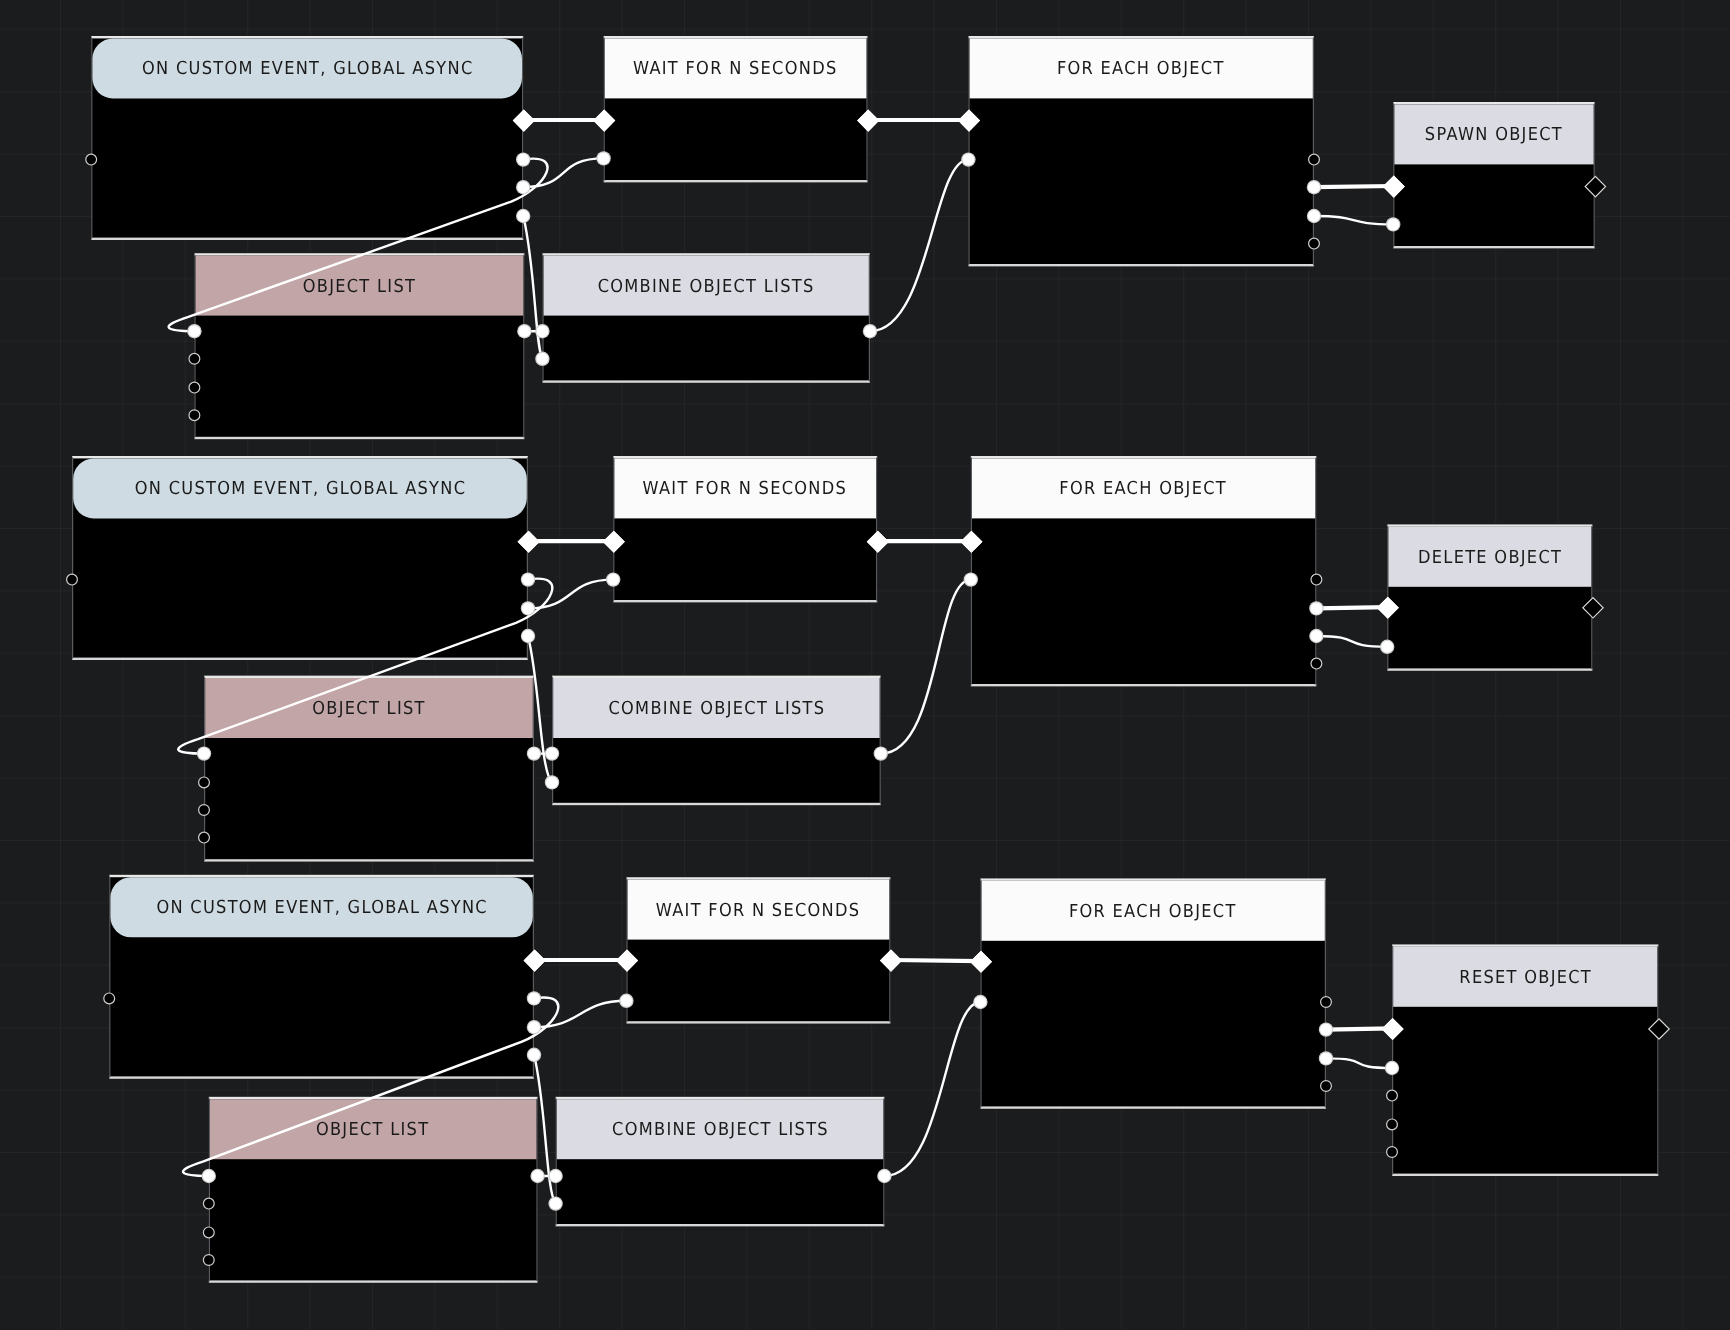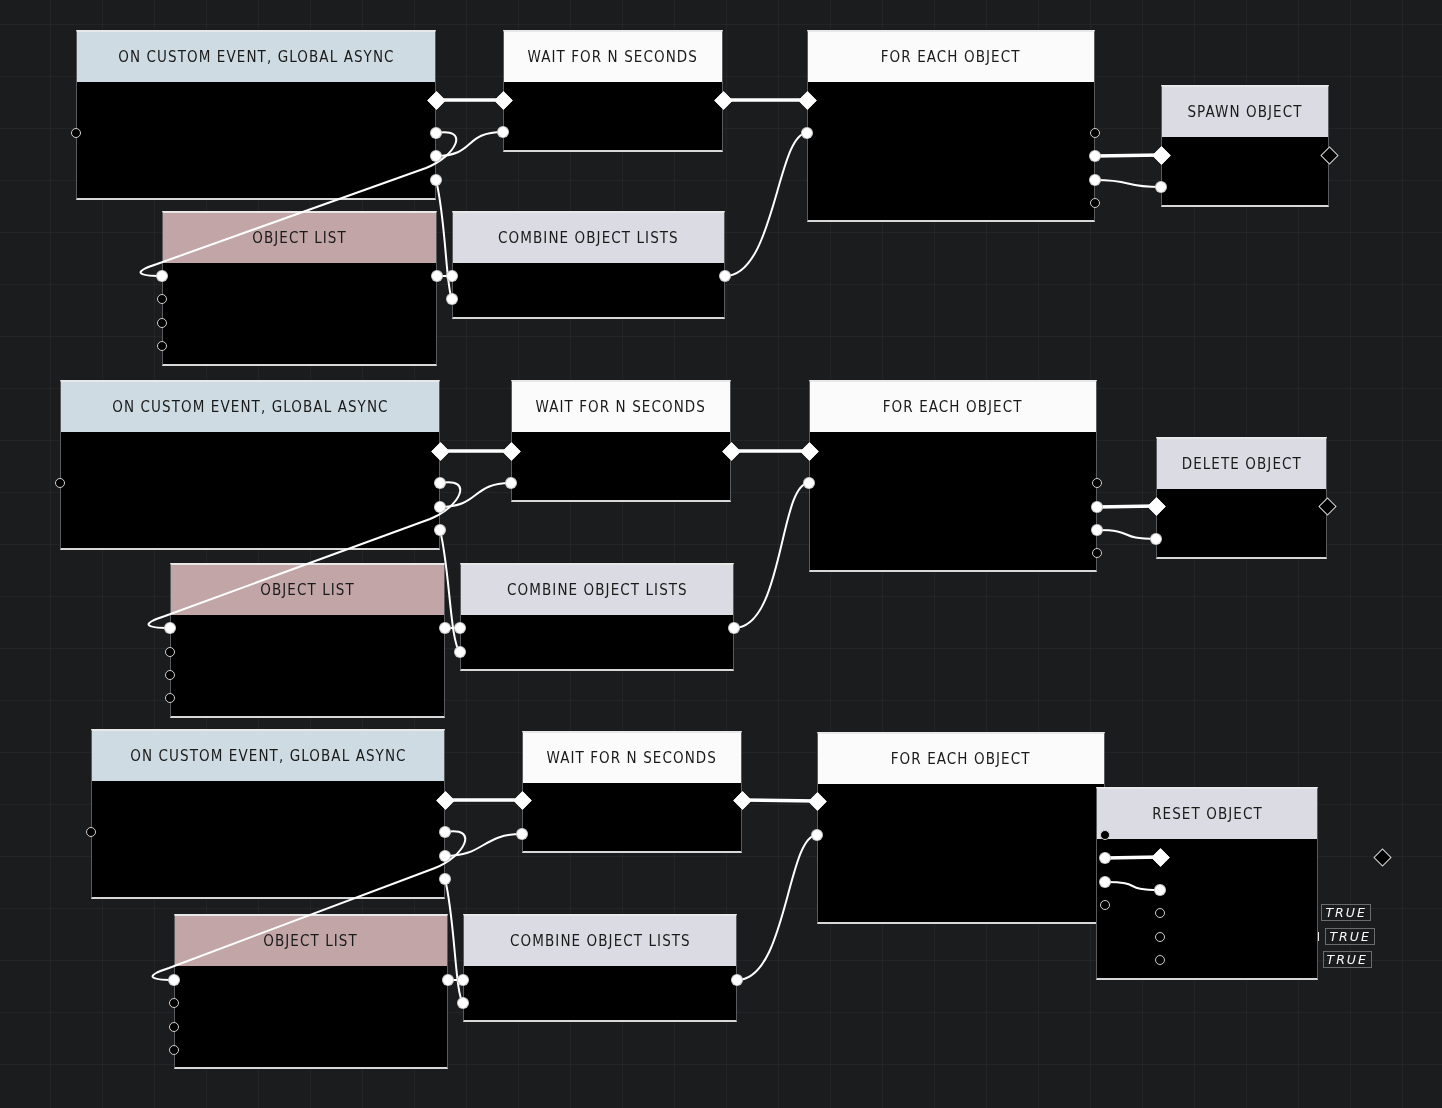--- a/index.html
+++ b/index.html
@@ -19,21 +19,21 @@
     border-top:2px solid #e8e8e8;border-bottom:2px solid #d8d8d8;
     box-sizing:border-box;z-index:2;
   }
   .hdr{
     height:50px;display:flex;align-items:center;justify-content:center;
     font-size:15px;letter-spacing:1.2px;color:#1a1a1a;
     font-family:"DejaVu Sans","Liberation Sans",sans-serif;
     transform-origin:center;
   }
   .hdr span{display:inline-block;transform:scaleX(0.9);}
-  .hdr.event{background:#cedbe2;}
+  .hdr.event{background:#cedbe2;border-radius:17px;}
   .hdr.flow{background:#fbfbfb;}
   .hdr.list{background:#c2a5a7;}
   .hdr.util{background:#dadbe3;}
   .row{
     position:absolute;height:20px;line-height:20px;color:#f2f2f2;
     font-size:13px;letter-spacing:2.2px;white-space:nowrap;
     font-family:"DejaVu Sans","Liberation Sans",sans-serif;
   }
   .row.r{text-align:right;}
   .val{
@@ -235,21 +235,21 @@
     <div class="pin on" style="left: 812px; top: 830px;"></div>
     <div class="row" style="top: 825px; left: 837px;"><span>OBJECTS</span></div>
     <div class="row r" style="top: 825px; left: 833px; width: 260px;"><span>ON COMPLETION</span></div>
     <div class="pin off" style="left: 1100px; top: 830px;"></div>
     <div class="row r" style="top: 848px; left: 833px; width: 260px;"><span>EXECUTE PER OBJECT</span></div>
     <div class="pin on" style="left: 1100px; top: 853px;"></div>
     <div class="row r" style="top: 872px; left: 833px; width: 260px;"><span>CURRENT OBJECT</span></div>
     <div class="pin on" style="left: 1100px; top: 877px;"></div>
     <div class="row r" style="top: 895px; left: 833px; width: 260px;"><span>CURRENT ITERATION</span></div>
     <div class="pin off" style="left: 1100px; top: 900px;"></div>
-    <div class="node" style="left: 1096px; top: 787px; width: 222px; height: 193px;">
+    <div class="node" style="left: 1160px; top: 787px; width: 222px; height: 193px;">
       <div class="hdr util">
         <span>RESET OBJECT</span>
       </div>
     </div>
     <div class="dia on" style="left: 1153.5px; top: 850.5px;"></div>
     <div class="dia off" style="left: 1375.5px; top: 850.5px;"></div>
     <div class="pin on" style="left: 1155px; top: 885px;"></div>
     <div class="row" style="top: 880px; left: 1180px;"><span>OBJECT</span></div>
     <div class="pin off" style="left: 1155px; top: 908px;"></div>
     <div class="row" style="top: 903px; left: 1180px;"><span>RESET POSITION</span><span class="val">TRUE</span></div>

